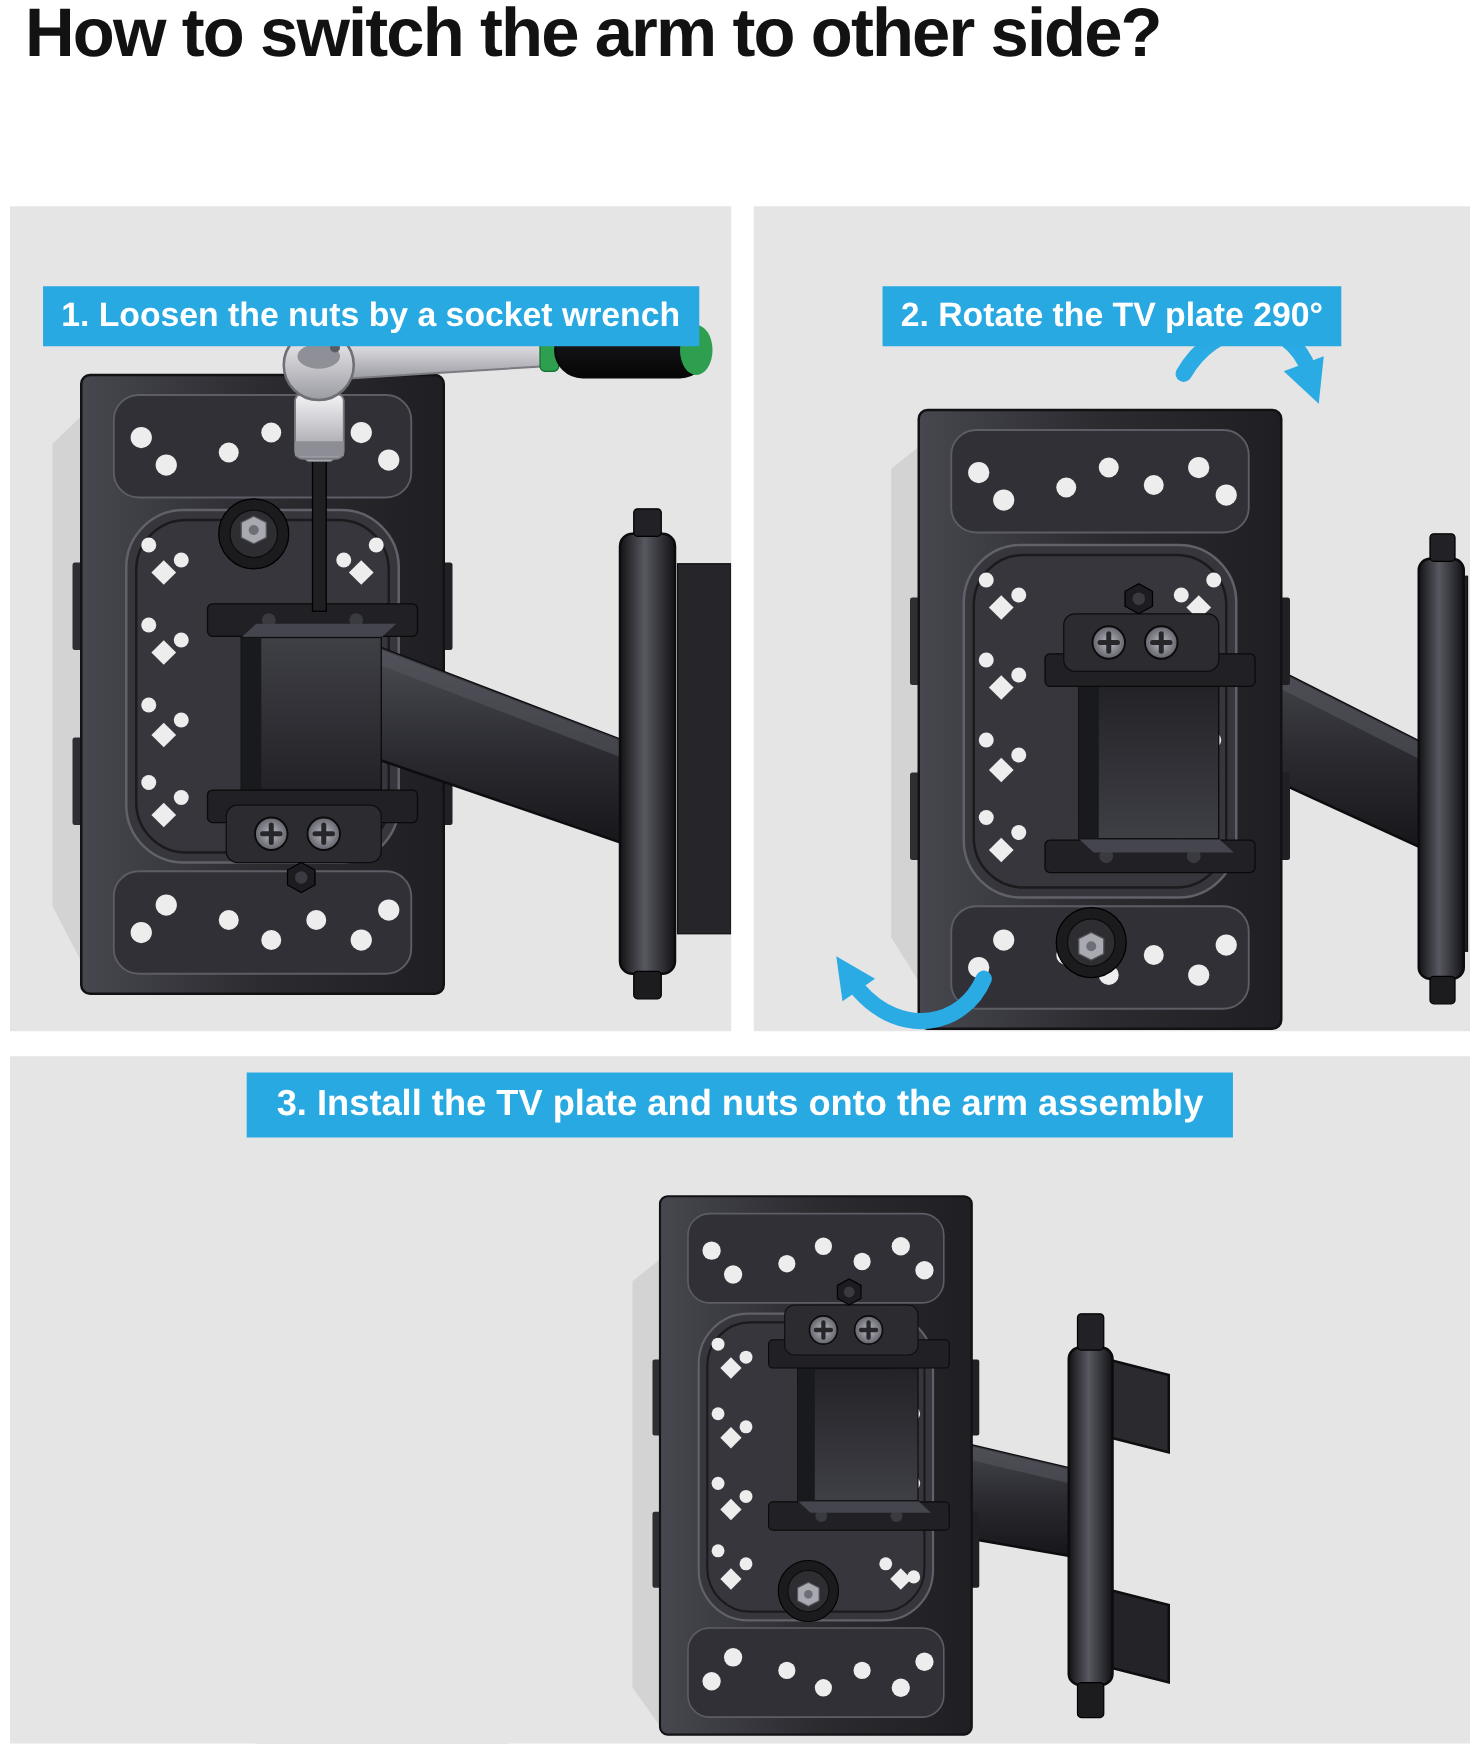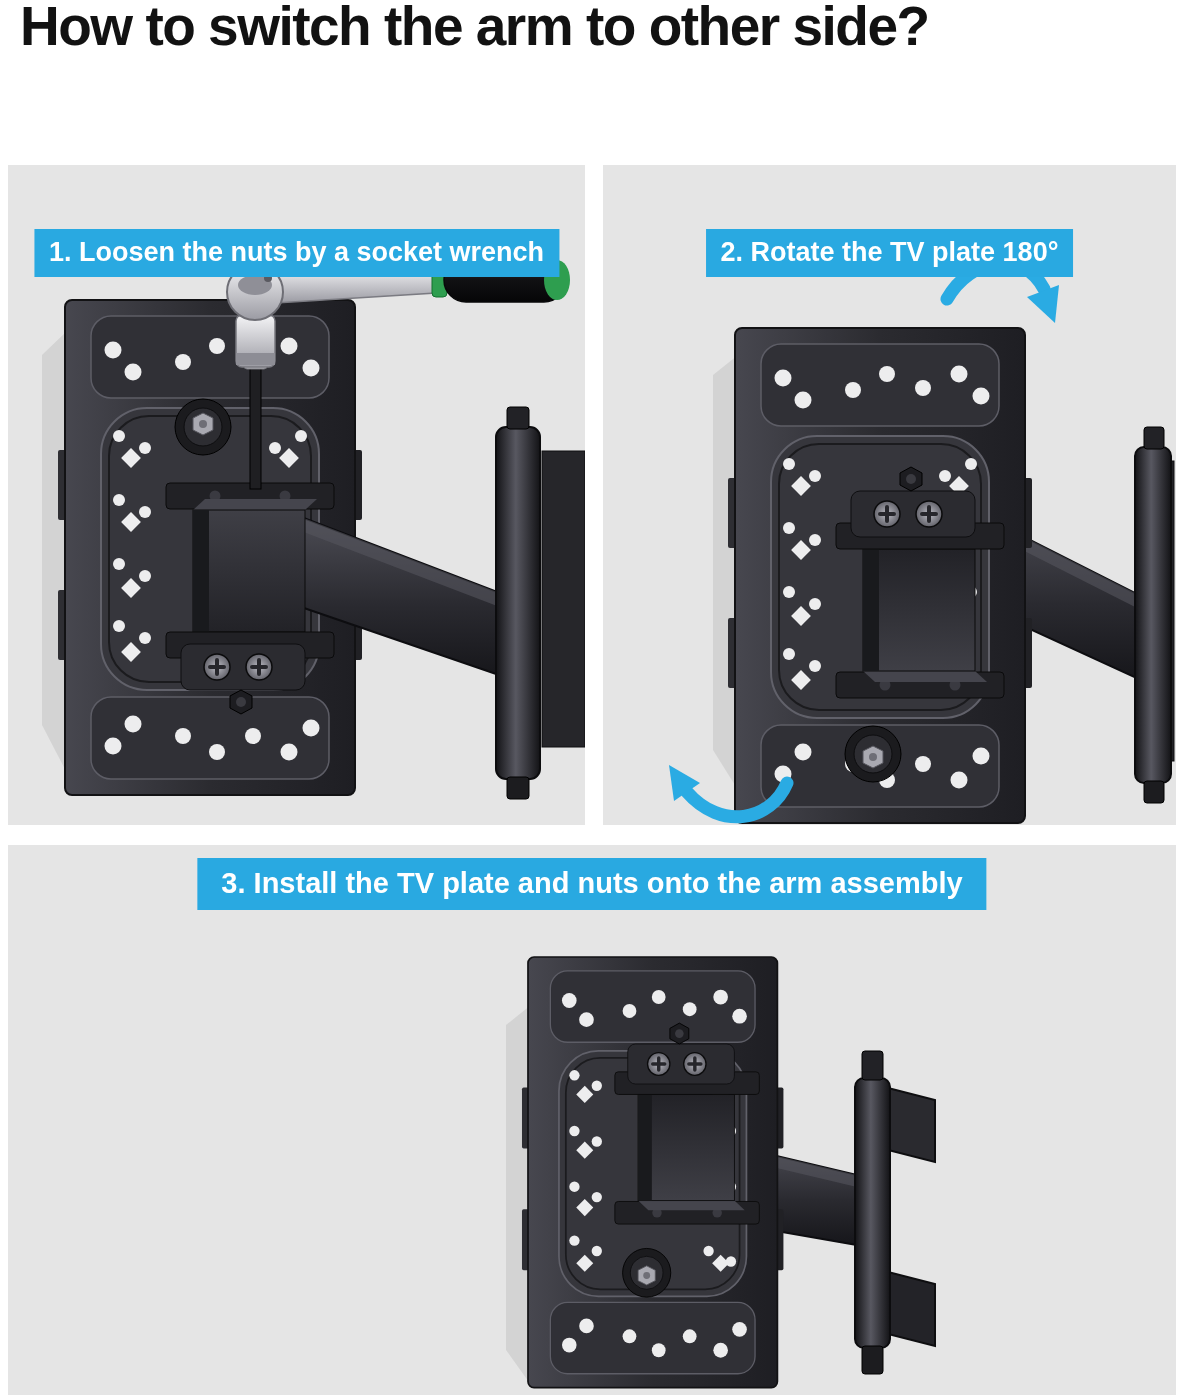--- a/index.html
+++ b/index.html
@@ -169,21 +169,21 @@
       <circle cx="260" cy="113" r="4" fill="#5a5a61"></circle>
       <ellipse cx="247" cy="101" rx="10" ry="5" fill="#dcdce0" stroke="#8e8e96"></ellipse>
       <rect x="424" y="99" width="15" height="33" rx="4" fill="var(--wrench-green,#2e9e4f)" stroke="#12702f"></rect>
       <rect x="436" y="93" width="122" height="44" rx="22" fill="url(#gHandle)" stroke="#09090a" stroke-width="1.5"></rect>
       <ellipse cx="549" cy="115" rx="13" ry="20" fill="var(--wrench-green,#2e9e4f)"></ellipse>
     </g>
   </svg>
 </section>
 
 <section class="panel" id="panel2">
-  <div class="step-banner banner-small">2. Rotate the TV plate 180°</div>
+  <div class="step-banner banner-small">2. Rotate the TV plate 290°</div>
   <svg class="illus" width="573" height="660" viewBox="0 0 573 660" role="img">
     <g>
       <polygon points="368,345 540,432 540,516 368,437" fill="url(#gArm)" stroke="#0d0d10" stroke-width="2"></polygon>
       <polygon points="368,345 540,432 540,446 368,359" fill="#55555e" opacity="0.6"></polygon>
       <rect x="558" y="296" width="13" height="300" fill="#222226" stroke="#0f0f10"></rect>
       <rect x="532" y="282" width="36" height="336" rx="9" fill="url(#gCyl)" stroke="#0c0c0e" stroke-width="2"></rect>
       <rect x="541" y="262" width="20" height="22" rx="3" fill="#222226" stroke="#000"></rect>
       <rect x="541" y="616" width="20" height="22" rx="3" fill="#1c1c1f" stroke="#000"></rect>
     </g>
     <g>

